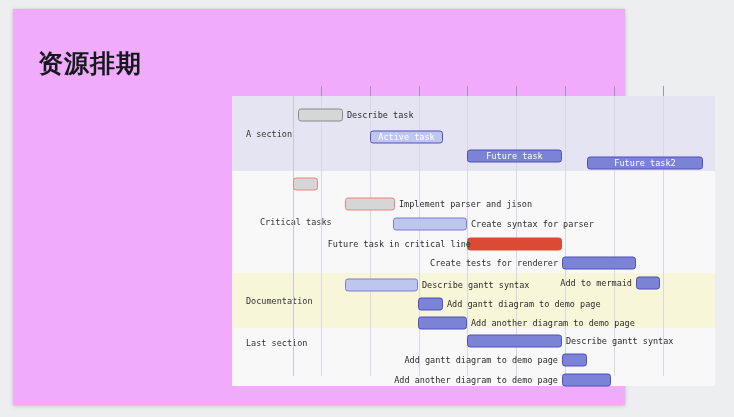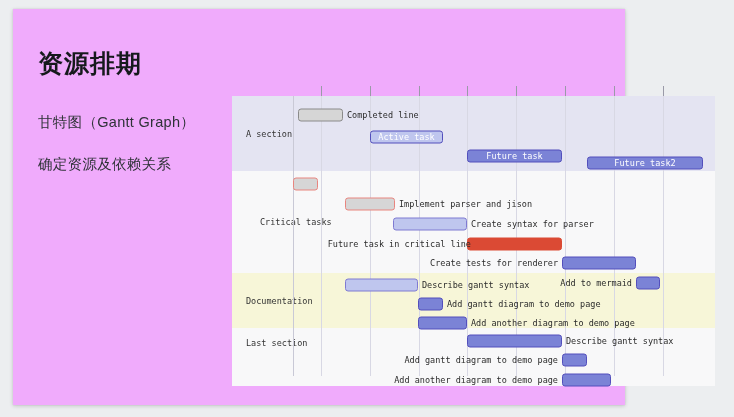--- a/index.html
+++ b/index.html
@@ -135,22 +135,20 @@
   }
   .g-label.right { text-align: left; }
   .g-label.left { text-align: right; }
 </style>
 </head>
 <body>
 
 <div class="slide">
 
   <div class="slide-title">资源排期</div>
-  <div class="slide-sub s1">甘特图（Gantt Graph）</div>
-  <div class="slide-sub s2">确定资源及依赖关系</div>
 
   <div class="gantt">
     <div class="gantt-inner" id="gantt-inner">
         <div class="g-section" style="top: 0px; height: 75px; background: rgb(228, 228, 242);"></div>
         <div class="g-section-label" style="top: 37.5px;">A section</div>
         <div class="g-section" style="top: 75px; height: 102px; background: rgb(248, 248, 249);"></div>
         <div class="g-section-label" style="top: 126px; padding-left: 14px;">Critical tasks</div>
         <div class="g-section" style="top: 177px; height: 55px; background: rgb(247, 246, 216);"></div>
         <div class="g-section-label" style="top: 204.5px;">Documentation</div>
         <div class="g-section" style="top: 232px; height: 58px; background: rgb(248, 248, 249);"></div>
@@ -166,21 +164,21 @@
         <div class="g-gridline" style="left: 284.2px;"></div>
         <div class="g-tick" style="left: 284.2px;"></div>
         <div class="g-gridline" style="left: 333px;"></div>
         <div class="g-tick" style="left: 333px;"></div>
         <div class="g-gridline" style="left: 381.8px;"></div>
         <div class="g-tick" style="left: 381.8px;"></div>
         <div class="g-gridline" style="left: 430.6px;"></div>
         <div class="g-tick" style="left: 430.6px;"></div>
         <div class="g-divider"></div>
         <div class="g-bar done" style="left: 66px; width: 45px; top: 19px;"></div>
-        <div class="g-label right" style="top: 19px; left: 115px;">Completed line</div>
+        <div class="g-label right" style="top: 19px; left: 115px;">Describe task</div>
         <div class="g-bar active" style="left: 138px; width: 73px; top: 41px;"></div>
         <div class="g-label inside" style="top: 41px; left: 138px; width: 73px; text-align: center;">Active task</div>
         <div class="g-bar future" style="left: 235px; width: 95px; top: 60px;"></div>
         <div class="g-label inside" style="top: 60px; left: 235px; width: 95px; text-align: center;">Future task</div>
         <div class="g-bar future" style="left: 355px; width: 116px; top: 67px;"></div>
         <div class="g-label inside" style="top: 67px; left: 355px; width: 116px; text-align: center;">Future task2</div>
         <div class="g-bar crit-done" style="left: 61px; width: 25px; top: 88px;"></div>
         <div class="g-bar crit-done" style="left: 113px; width: 50px; top: 108px;"></div>
         <div class="g-label right" style="top: 108px; left: 167px;">Implement parser and jison</div>
         <div class="g-bar crit-active" style="left: 161px; width: 74px; top: 128px;"></div>

